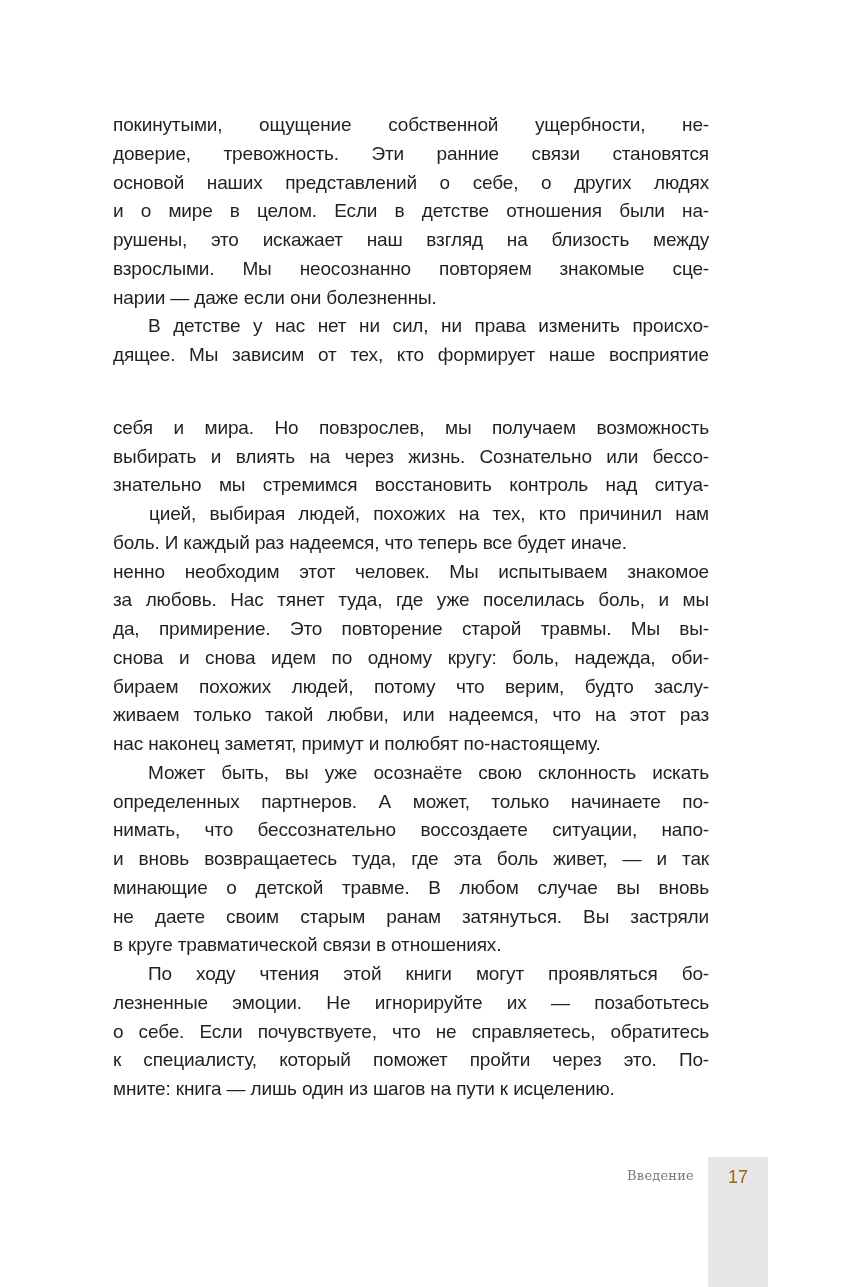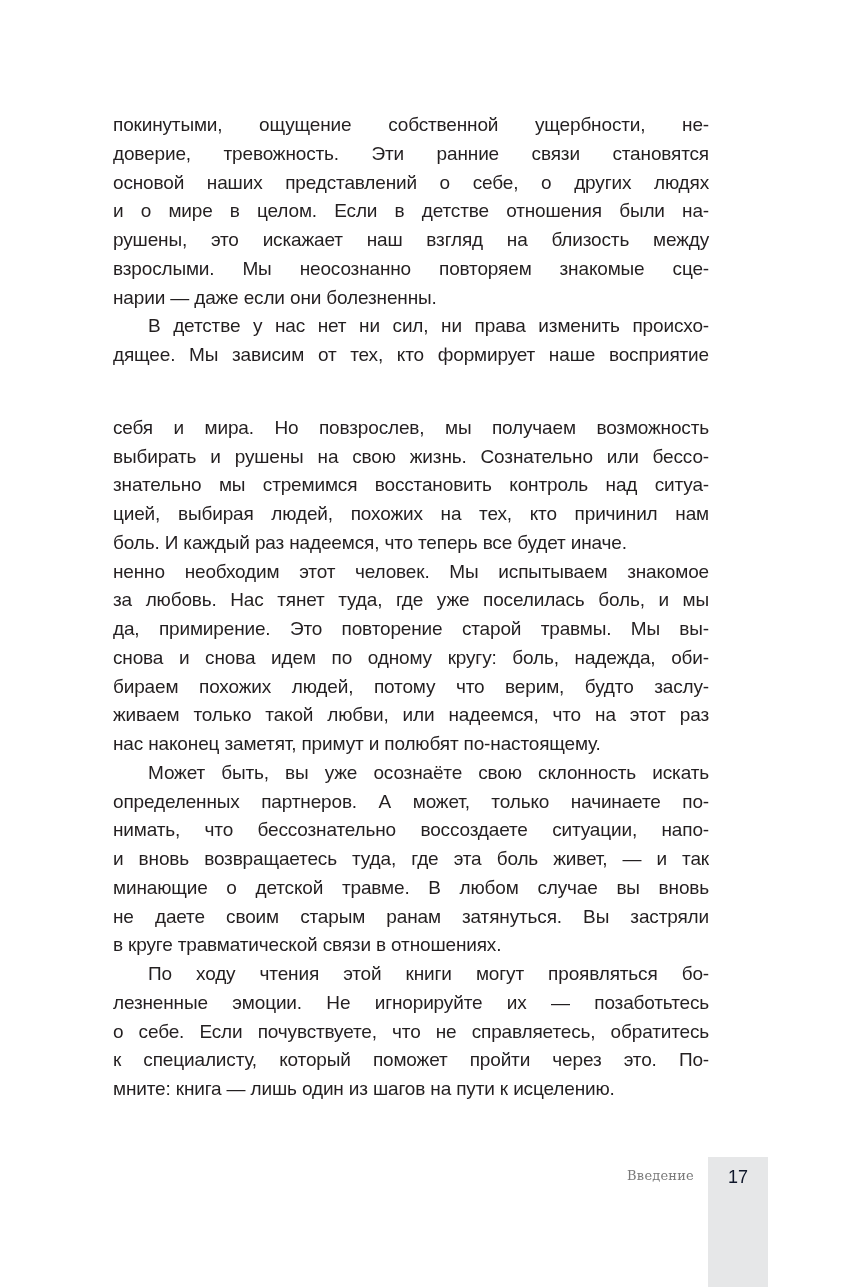--- a/index.html
+++ b/index.html
@@ -64,44 +64,44 @@
       background: #e6e7e8;
     }
     .page-number {
       position: absolute;
       left: 0;
       top: 10px;
       width: 60px;
       text-align: center;
       font-family: "Liberation Sans", sans-serif;
       font-size: 18px;
-      color: #0f172a;
+      color: #a16207;
     }
   </style>
 </head>
 <body>
 
 <div class="page">
   <div class="body-text" id="body-text">
       <div class="para">
         <span class="line" style="white-space: normal;">покинутыми, ощущение собственной ущербности, не-</span>
         <span class="line" style="white-space: normal;">доверие, тревожность. Эти ранние связи становятся</span>
         <span class="line" style="white-space: normal;">основой наших представлений о себе, о других людях</span>
         <span class="line" style="white-space: normal;">и о мире в целом. Если в детстве отношения были на-</span>
         <span class="line" style="white-space: normal;">рушены, это искажает наш взгляд на близость между</span>
         <span class="line" style="white-space: normal;">взрослыми. Мы неосознанно повторяем знакомые сце-</span>
         <span class="line last">нарии — даже если они болезненны.</span>
       </div>
       <div class="para">
         <span class="line first-indent" style="white-space: normal;">В детстве у нас нет ни сил, ни права изменить происхо-</span>
         <span class="line" style="white-space: normal;">дящее. Мы зависим от тех, кто формирует наше восприятие</span>
         <span class="line" style="white-space: normal; margin-top: 44px;">себя и мира. Но повзрослев, мы получаем возможность</span>
-        <span class="line" style="white-space: normal;">выбирать и рушены на свою жизнь. Сознательно или бессо-</span>
+        <span class="line" style="white-space: normal;">выбирать и влиять на через жизнь. Сознательно или бессо-</span>
         <span class="line" style="white-space: normal;">знательно мы стремимся восстановить контроль над ситуа-</span>
-        <span class="line" style="white-space: normal;">цией, выбирая людей, похожих на тех, кто причинил нам</span>
+        <span class="line" style="white-space: normal; margin-left: 36px;">цией, выбирая людей, похожих на тех, кто причинил нам</span>
         <span class="line last">боль. И каждый раз надеемся, что теперь все будет иначе.</span>
       </div>
       <div class="para">
         <span class="line" style="white-space: normal;">ненно необходим этот человек. Мы испытываем знакомое</span>
         <span class="line" style="white-space: normal;">за любовь. Нас тянет туда, где уже поселилась боль, и мы</span>
         <span class="line" style="white-space: normal;">да, примирение. Это повторение старой травмы. Мы вы-</span>
         <span class="line" style="white-space: normal;">снова и снова идем по одному кругу: боль, надежда, оби-</span>
         <span class="line" style="white-space: normal;">бираем похожих людей, потому что верим, будто заслу-</span>
         <span class="line" style="white-space: normal;">живаем только такой любви, или надеемся, что на этот раз</span>
         <span class="line last">нас наконец заметят, примут и полюбят по-настоящему.</span>

